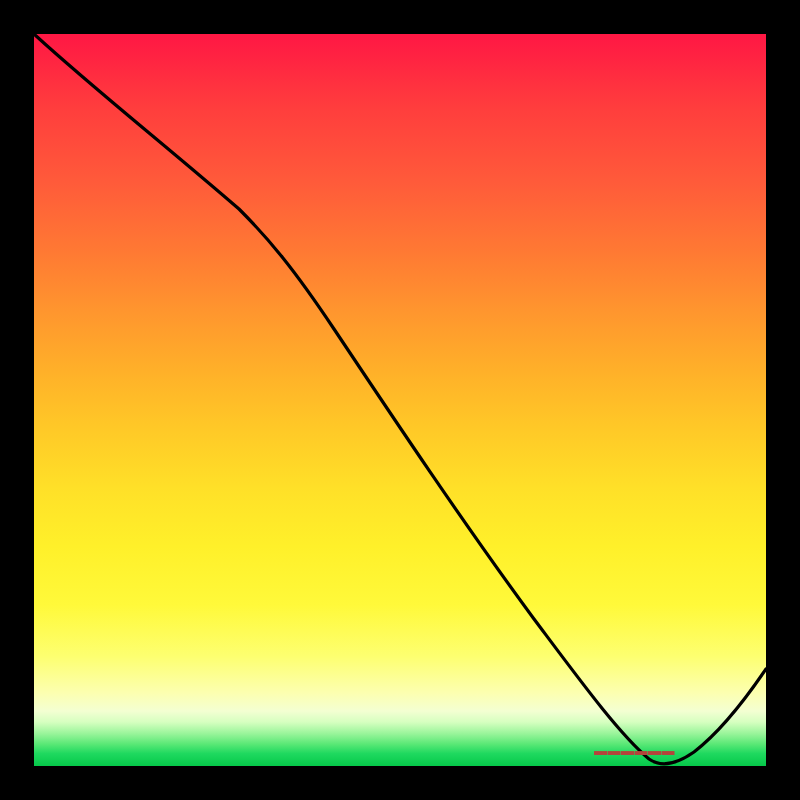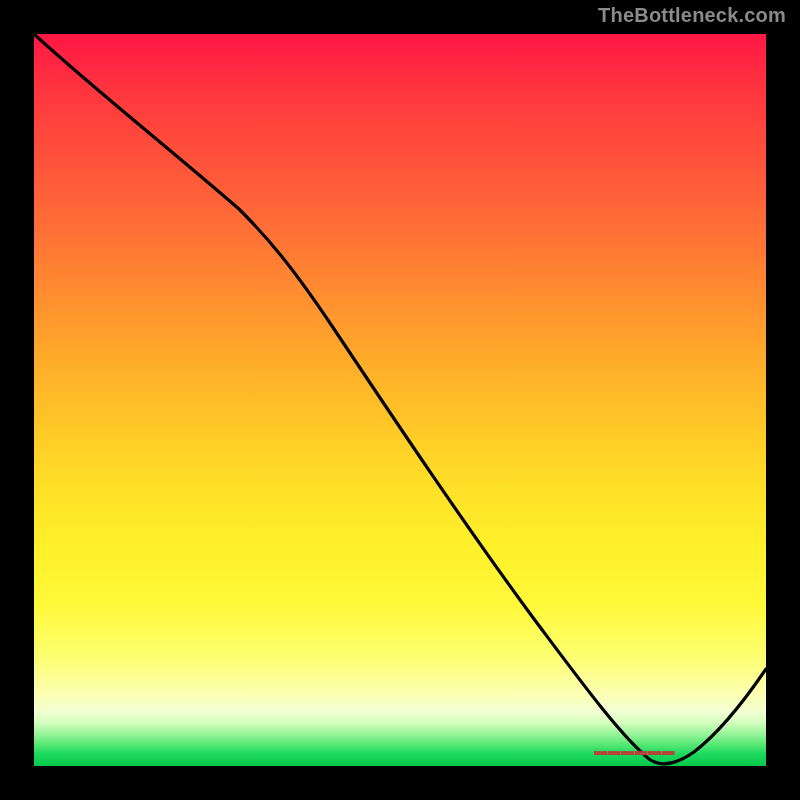--- a/index.html
+++ b/index.html
@@ -76,21 +76,20 @@
     letter-spacing: 0.5px;
     user-select: none;
     white-space: nowrap;
   }
 </style>
 </head>
 <body>
 
 <div class="stage">
 
-  <div class="attribution">TheBottleneck.com</div>
 
   <div class="plot-frame">
     <div class="gradient"></div>
 
     <svg class="curve" viewBox="0 0 732 732" preserveAspectRatio="none">
       <path d="
         M 0 0
         C 60 55, 130 110, 205 175
         C 235 205, 260 235, 300 295
         C 360 385, 430 490, 500 585

